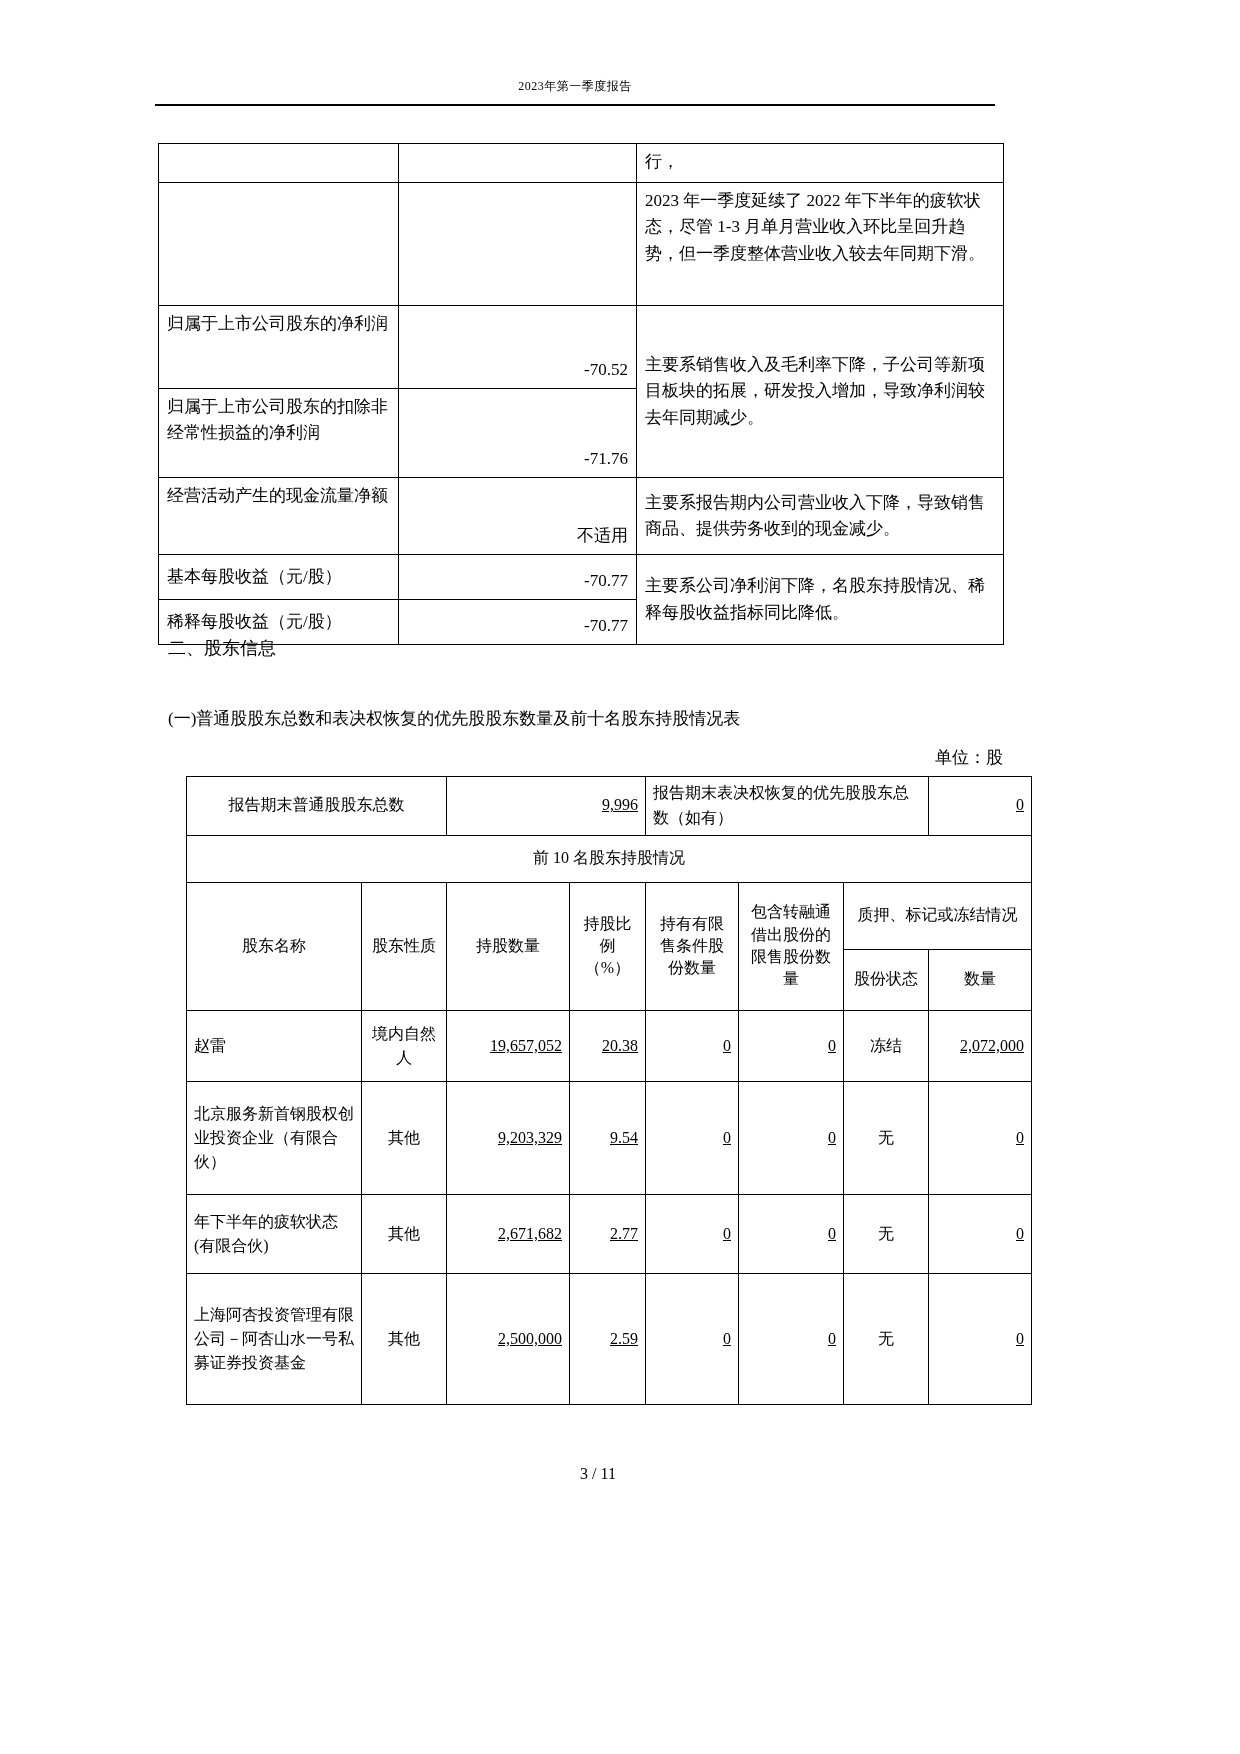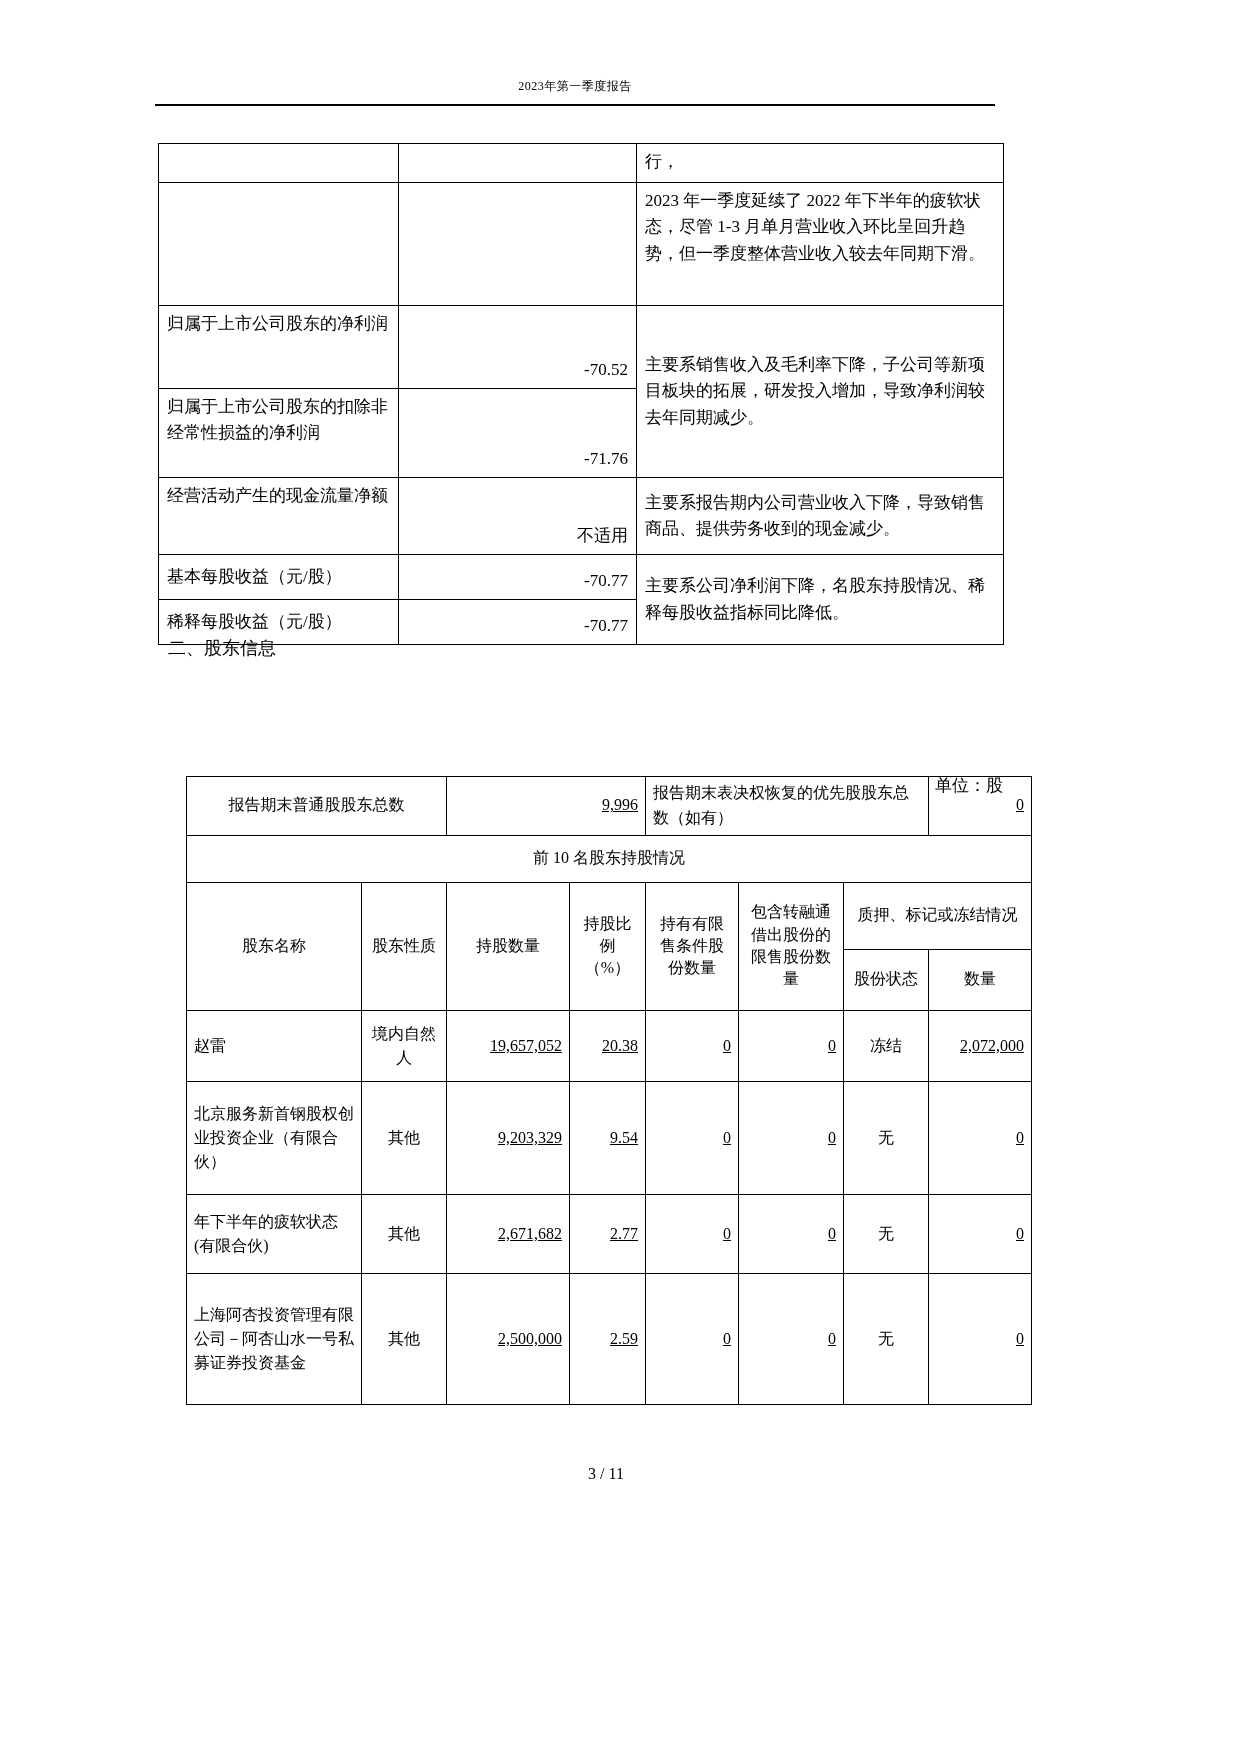--- a/index.html
+++ b/index.html
@@ -89,21 +89,20 @@
   .sec-2 { top: 636px; }
   .sub-1 { top: 707px; font-size: 17px; }
 
   .unit-line {
     position: absolute;
     top: 746px;
     left: 158px;
     width: 845px;
     text-align: right;
     font-size: 17px;
-    margin-top: 28px;
   }
 
   
   .t2-wrap {
     position: absolute;
     top: 776px;
     left: 158px;
     width: 845px;
   }
   table.t2 { width: 845px; font-size: 16px; margin-left: 28px; }
@@ -141,21 +140,20 @@
   .r4 td { height: 122px; }
 
   
   .page-footer {
     position: absolute;
     top: 1465px;
     left: 0;
     width: 1196px;
     text-align: center;
     font-size: 16px;
-    padding-left: 8px;
   }
 </style>
 </head>
 <body>
 
 <div class="page">
 
   <div class="doc-header">2023年第一季度报告</div>
   <div class="doc-header-rule"></div>
 
@@ -198,20 +196,21 @@
         </tr>
         <tr>
           <td class="c-label tall-f mid">稀释每股收益（元/股）</td>
           <td class="c-value tall-f val-bottom">-70.77</td>
         </tr>
       </tbody>
     </table>
   </div>
 
   <div class="sec-heading sec-2">二、股东信息</div>
+  <div class="sec-heading sub-1">(一)普通股股东总数和表决权恢复的优先股股东数量及前十名股东持股情况表</div>
   <div class="unit-line">单位：股</div>
 
   <div class="t2-wrap">
     <table class="doc-table t2">
       <colgroup>
         <col class="col-name">
           <col class="col-nature">
           <col class="col-qty">
           <col class="col-pct">
         <col class="col-res">

